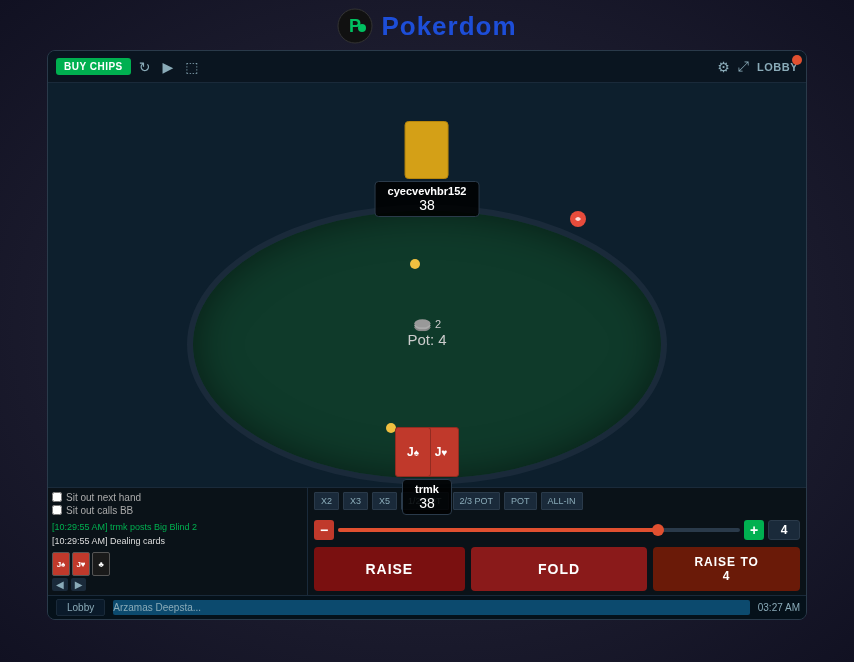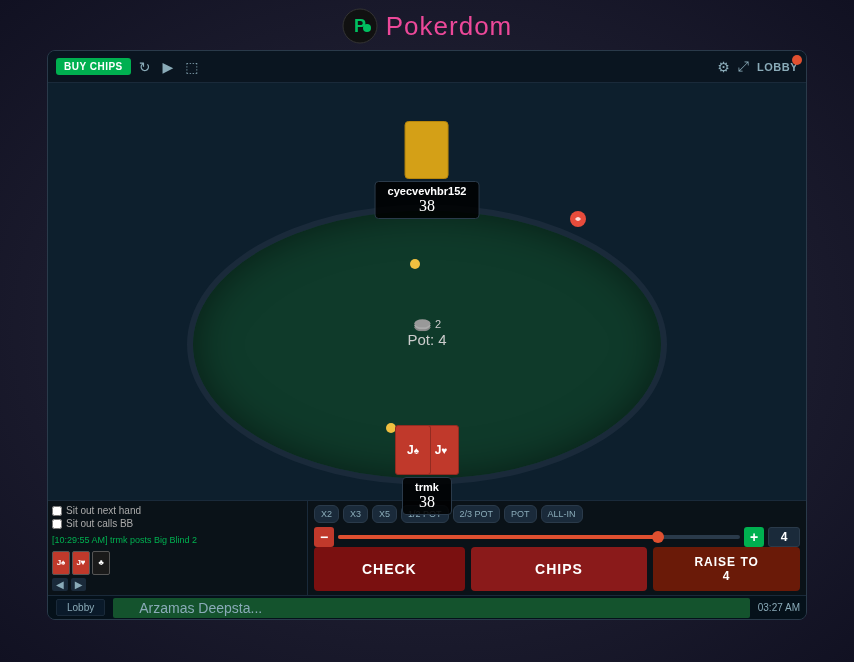--- a/index.html
+++ b/index.html
@@ -28,22 +28,22 @@
       display: flex;
       align-items: center;
       gap: 8px;
     }
     .brand-icon {
       width: 36px;
       height: 36px;
     }
     .brand-text {
       font-size: 26px;
-      font-weight: normal;
-      color: #ec4899;
+      font-weight: bold;
+      color: #1d4ed8;
       letter-spacing: 1px;
     }
 
     
     .game-window {
       width: 760px;
       height: 570px;
       background: #0d1f2d;
       border-radius: 8px;
       border: 1px solid #2a3a4a;
@@ -148,21 +148,21 @@
     }
     .player-info-box {
       background: rgba(0,0,0,0.85);
       border: 1px solid #2a3a4a;
       border-radius: 4px;
       padding: 3px 12px;
       text-align: center;
       margin-top: 2px;
     }
     .player-name { color: #fff; font-size: 11px; font-weight: bold; }
-    .player-chips { color: #fff; font-size: 16px; font-family: Liberation Serif, serif; }
+    .player-chips { color: #fff; font-size: 14px; }
 
     
     .player-bottom {
       position: absolute;
       left: 50%;
       bottom: 80px;
       transform: translateX(-50%);
       display: flex;
       flex-direction: column;
       align-items: center;
@@ -300,21 +300,21 @@
       display: flex;
       align-items: center;
       gap: 4px;
       margin-bottom: 4px;
     }
     .bet-size-btn {
       background: #1a2a3a;
       color: #8aabb8;
       font-size: 9px;
       padding: 3px 6px;
-      border-radius: 6px;
+      border-radius: 1px;
       border: 1px solid #2a3a4a;
       cursor: pointer;
     }
     .bet-slider-container {
       flex: 1;
       display: flex;
       align-items: center;
       gap: 4px;
       position: relative;
     }
@@ -433,24 +433,24 @@
     .status-lobby-btn {
       background: #0a1a2a;
       color: #8aabb8;
       font-size: 10px;
       padding: 2px 10px;
       border-radius: 2px;
       border: 1px solid #1a2a3a;
       cursor: pointer;
     }
     .status-table-name {
-      background: #14532d;
+      background: #0c4a6e;
       color: #8aabb8;
-      font-size: 14px;
-      padding: 2px 26px;
+      font-size: 10px;
+      padding: 2px 0;
       border-radius: 2px;
       flex: 1;
     }
     .status-time {
       color: #8aabb8;
       font-size: 10px;
       margin-left: auto;
     }
 
     
@@ -546,20 +546,21 @@
             <input type="checkbox" style="">
             <span>Sit out next hand</span>
           </label>
           <label class="sit-out-label">
             <input type="checkbox" style="">
             <span>Sit out calls BB</span>
           </label>
         </div>
         <div class="chat-log">
           <div class="chat-msg green">[10:29:55 AM] trmk posts Big Blind 2</div>
+          <div class="chat-msg white">[10:29:55 AM] Dealing cards</div>
           <div class="card-preview">
             <div class="mini-card red">J♠</div>
             <div class="mini-card red">J♥</div>
             <div class="mini-card black">♣</div>
           </div>
         </div>
         <div style="display:flex;align-items:center;gap:3px;margin-top:2px;">
           <span class="chat-arrow">◀</span>
           <span class="chat-arrow">▶</span>
         </div>
@@ -578,22 +579,22 @@
         <div class="bet-slider-container">
           <div class="slider-minus">−</div>
           <div class="slider-track">
             <div class="slider-fill"></div>
             <div class="slider-thumb"></div>
           </div>
           <div class="slider-plus">+</div>
           <div class="bet-value-box">4</div>
         </div>
         <div class="action-buttons">
-          <button class="btn-fold">CHECK</button>
-          <button class="btn-check">CHIPS</button>
+          <button class="btn-fold">RAISE</button>
+          <button class="btn-check">FOLD</button>
           <button class="btn-raise">
             <span>RAISE TO</span><br>
             <span>4</span>
           </button>
         </div>
       </div>
 
     </div>
   </div>
 

